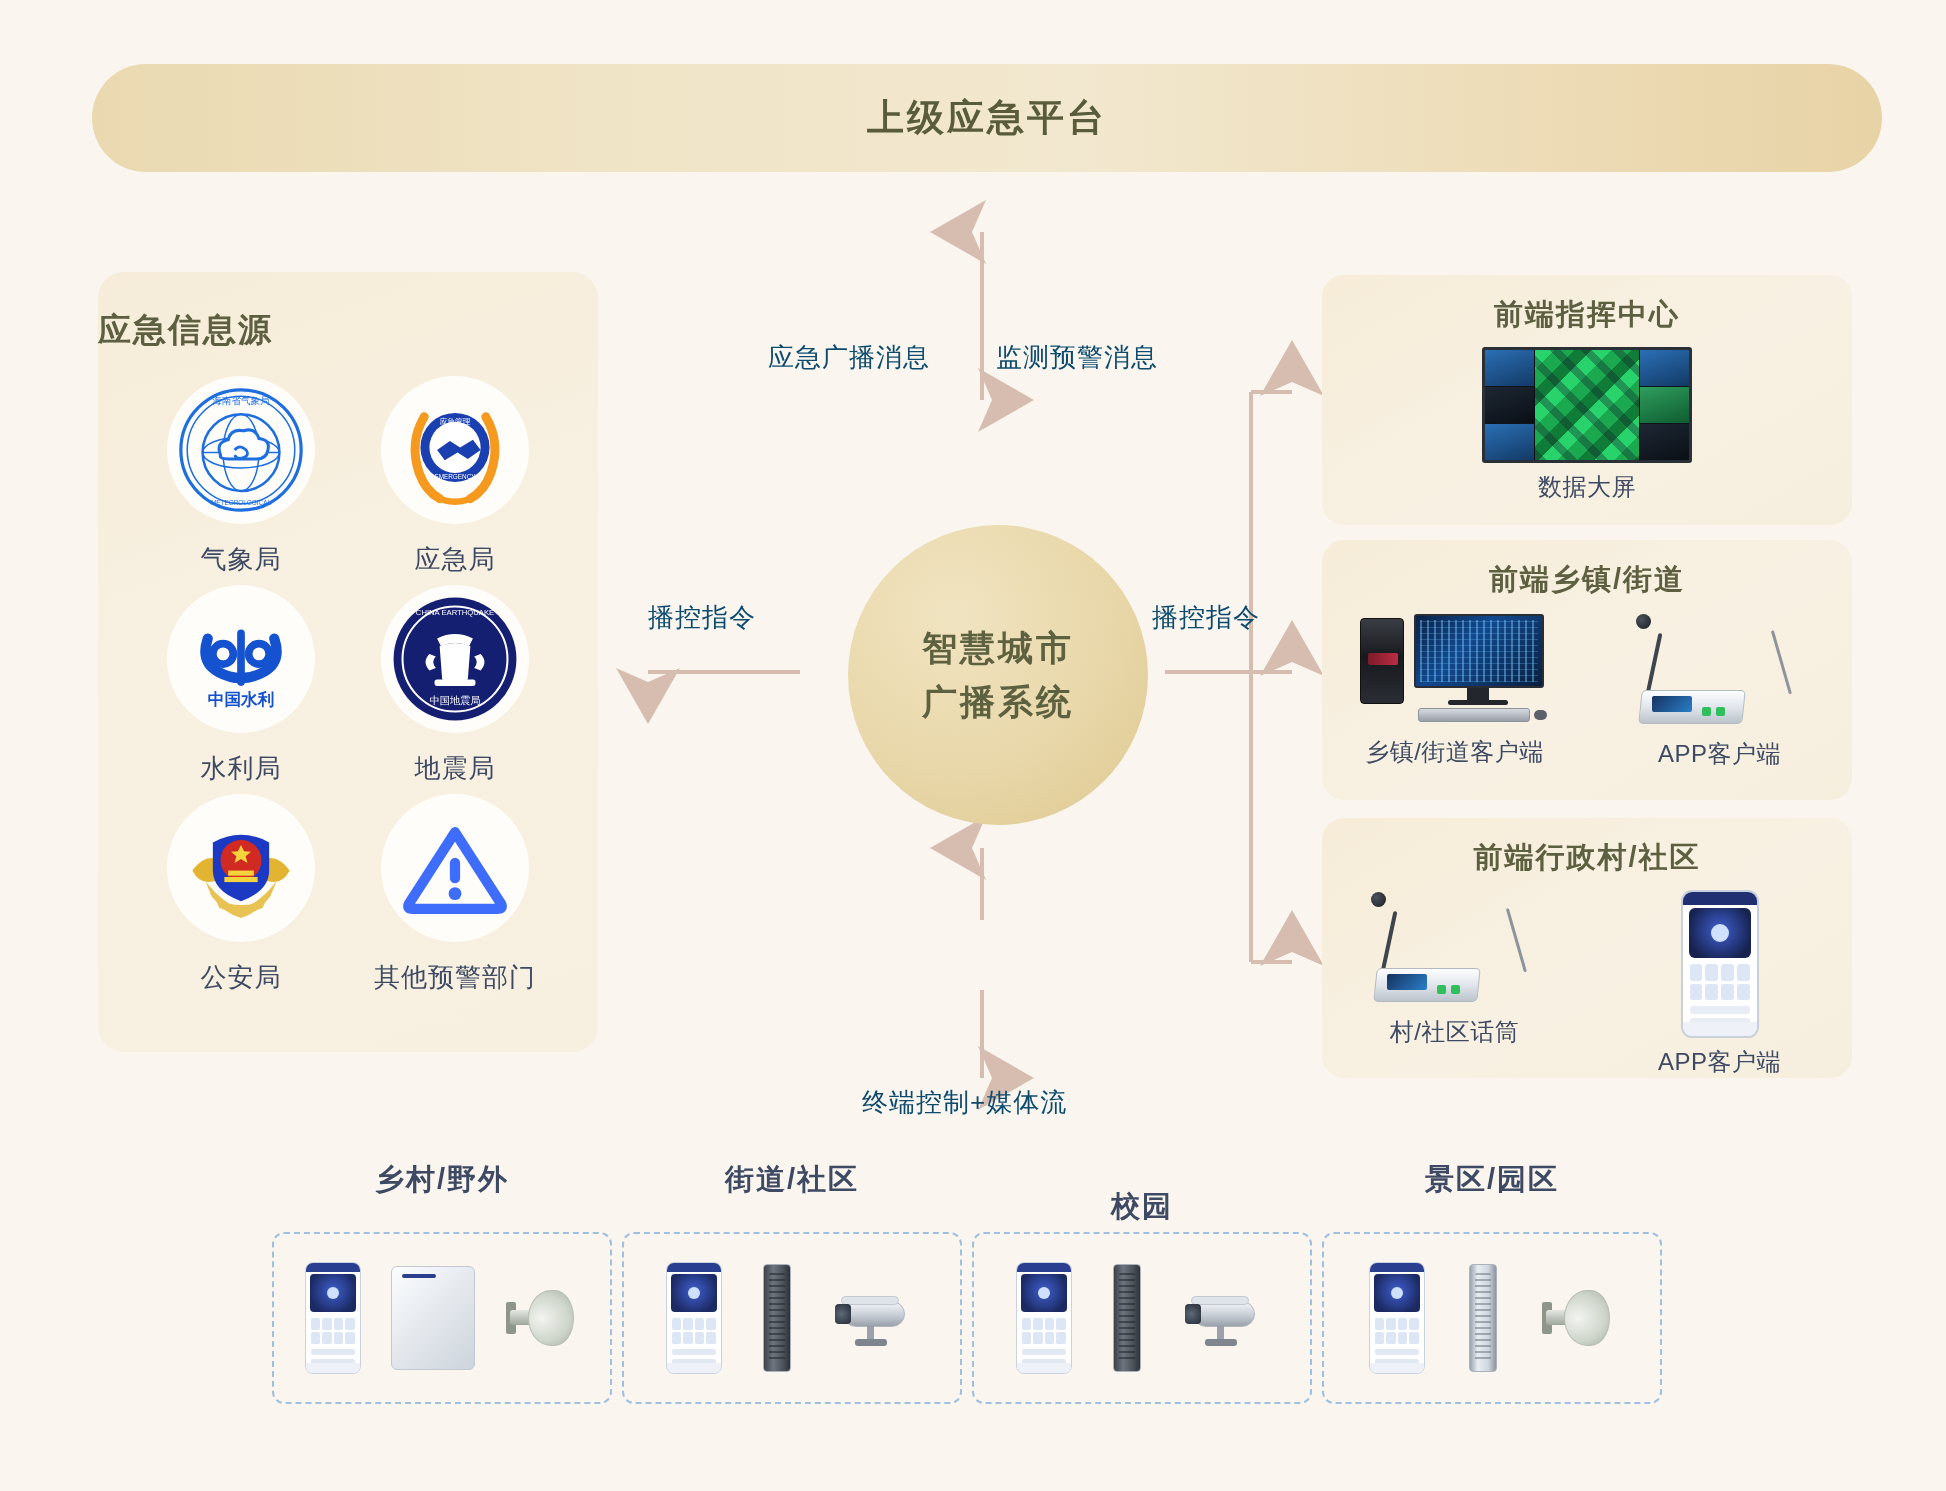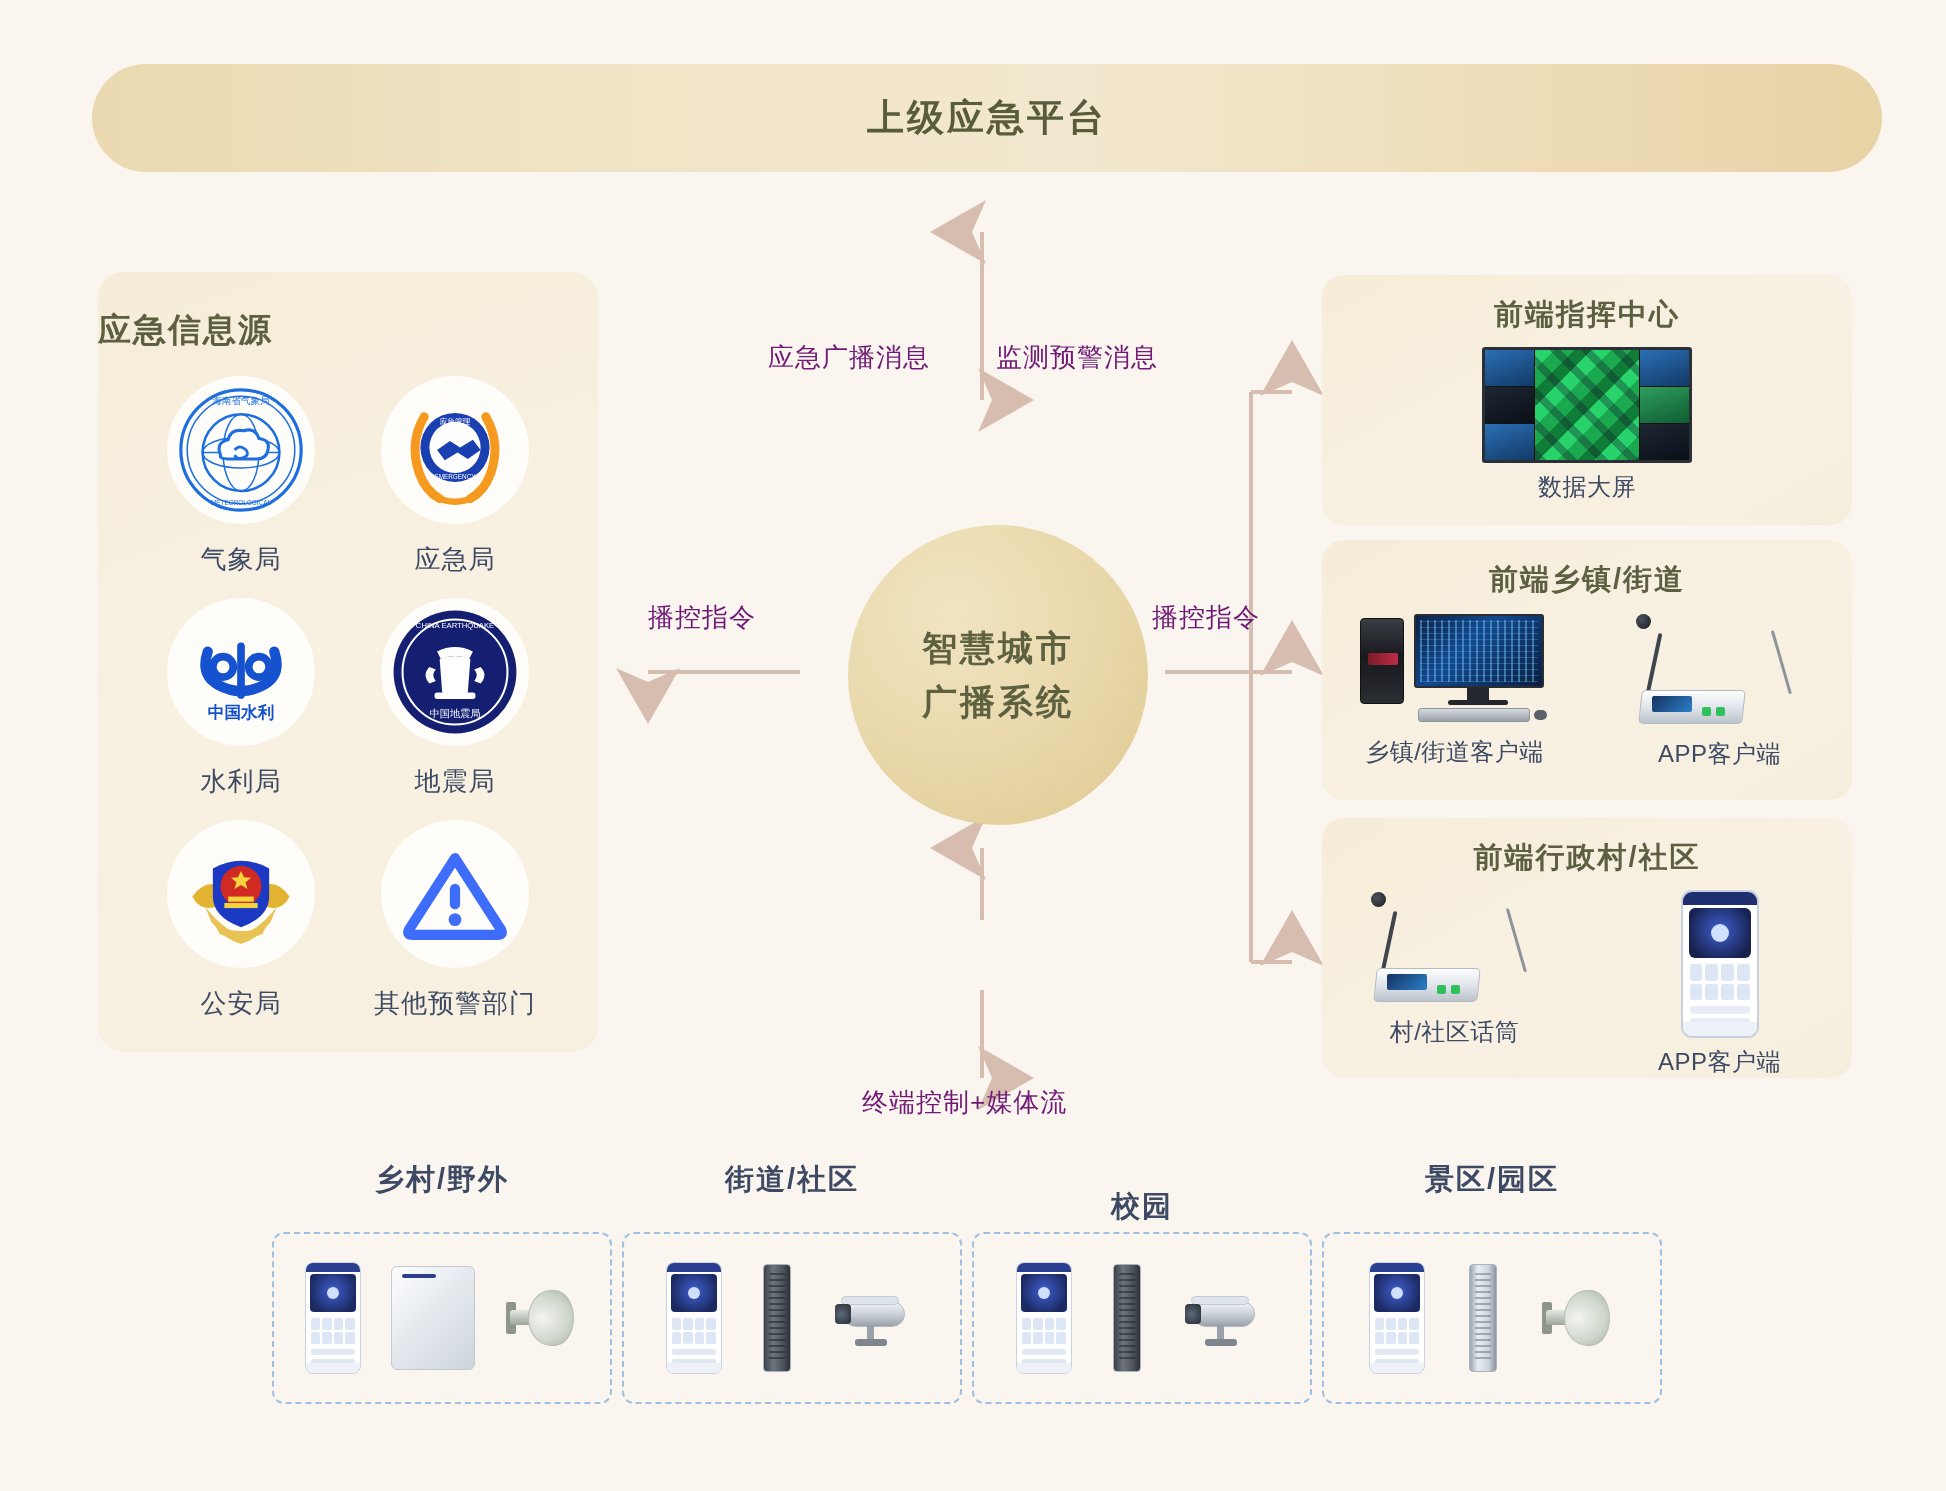--- a/index.html
+++ b/index.html
@@ -27,21 +27,21 @@
     position: absolute; left: 98px; top: 272px; width: 500px; height: 780px;
     border-radius: 26px;
     background: linear-gradient(160deg, #f6ecd9 0%, #f8f1e2 50%, #f7efdf 100%);
   }
   .left-panel-title {
     position: absolute; top: 36px; left: 0; width: 100%;
     text-align: left; font-size: 33px; font-weight: bold; color: #5d6040; letter-spacing: 2px;
   }
   .source-grid {
     position: absolute; top: 104px; left: 36px; width: 428px;
-    display: grid; grid-template-columns: 1fr 1fr; row-gap: 21px;
+    display: grid; grid-template-columns: 1fr 1fr; row-gap: 8px;
   }
   .source-item { display: flex; flex-direction: column; align-items: center; }
   .logo-circle {
     width: 148px; height: 148px; border-radius: 50%; background: #fffdf9;
     display: flex; align-items: center; justify-content: center; overflow: hidden;
   }
   .source-label {
     margin-top: 18px; font-size: 26px; color: #3e4a63; font-weight: 500; letter-spacing: 1px;
   }
 
@@ -51,21 +51,21 @@
     border-radius: 50%;
     background: radial-gradient(circle at 35% 30%, #f1e4c1 0%, #e8d7a9 55%, #ddc88f 100%);
     display: flex; flex-direction: column; align-items: center; justify-content: center;
   }
   .center-line { font-size: 35px; font-weight: bold; color: #5e6140; letter-spacing: 3px; line-height: 1.55; }
 
   
   .svg-layer { position: absolute; left: 0; top: 0; width: 1946px; height: 1491px; pointer-events: none; }
 
   .flow-label {
-    position: absolute; font-size: 26px; color: #701a75; font-weight: 500;
+    position: absolute; font-size: 26px; color: #0c4a6e; font-weight: 500;
     white-space: nowrap; letter-spacing: 1px;
   }
 
   .pill-badge {
     position: absolute; left: 826px; top: 930px; width: 310px; height: 62px;
     border-radius: 31px;
     background: linear-gradient(90deg, #f3e7c9 0%, #ead9ae 50%, #f2e6c6 100%);
     display: flex; align-items: center; justify-content: center;
   }
   .pill-badge-text { font-size: 33px; font-weight: bold; color: #5e6140; letter-spacing: 1px; }

